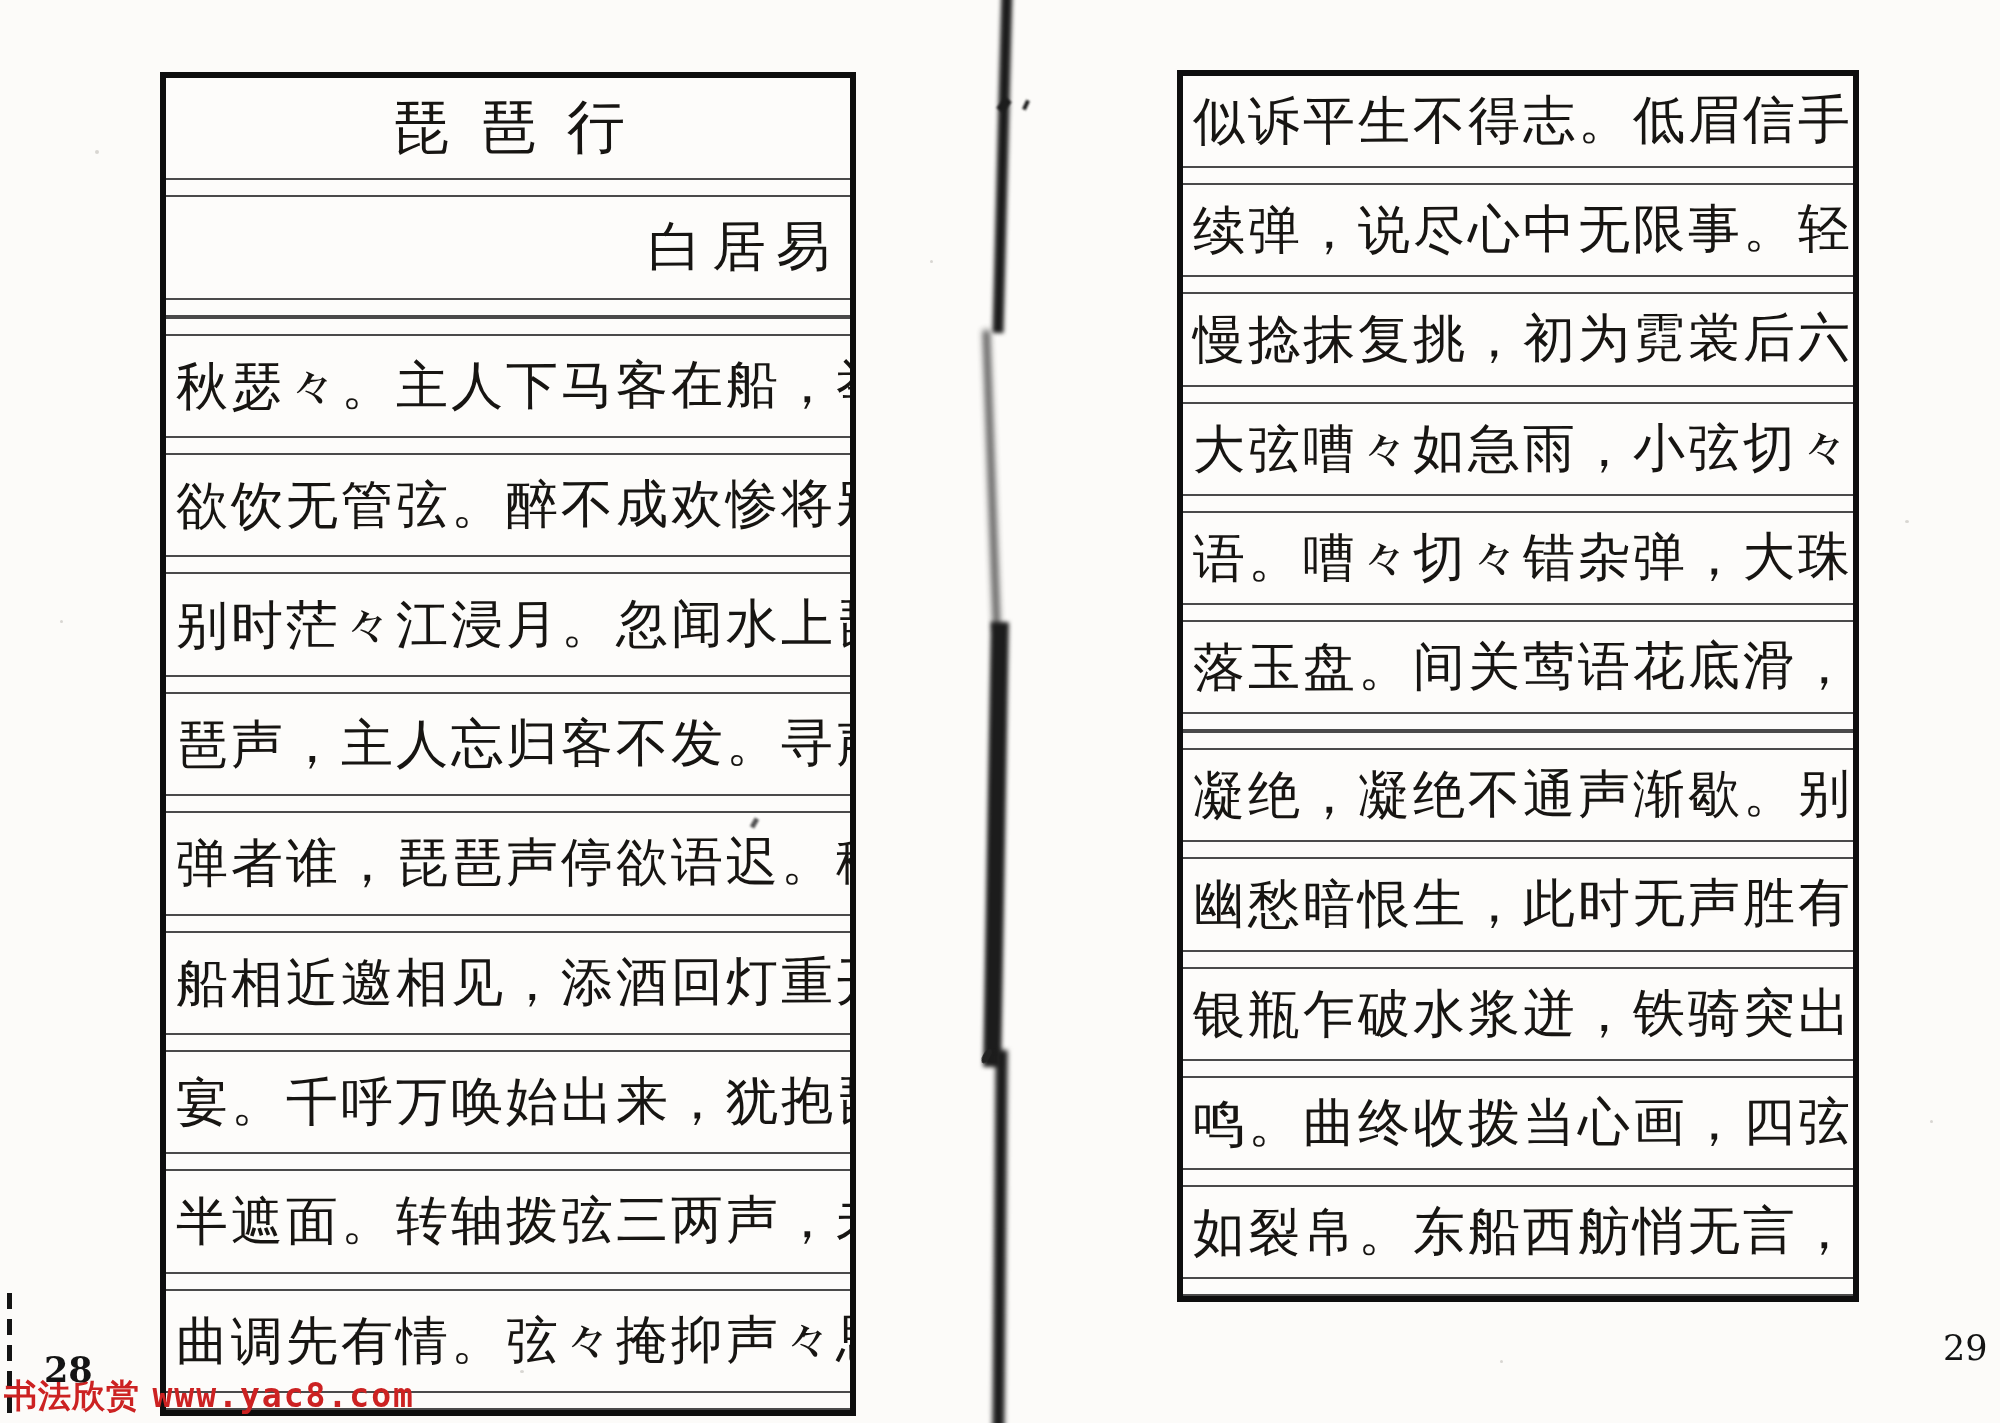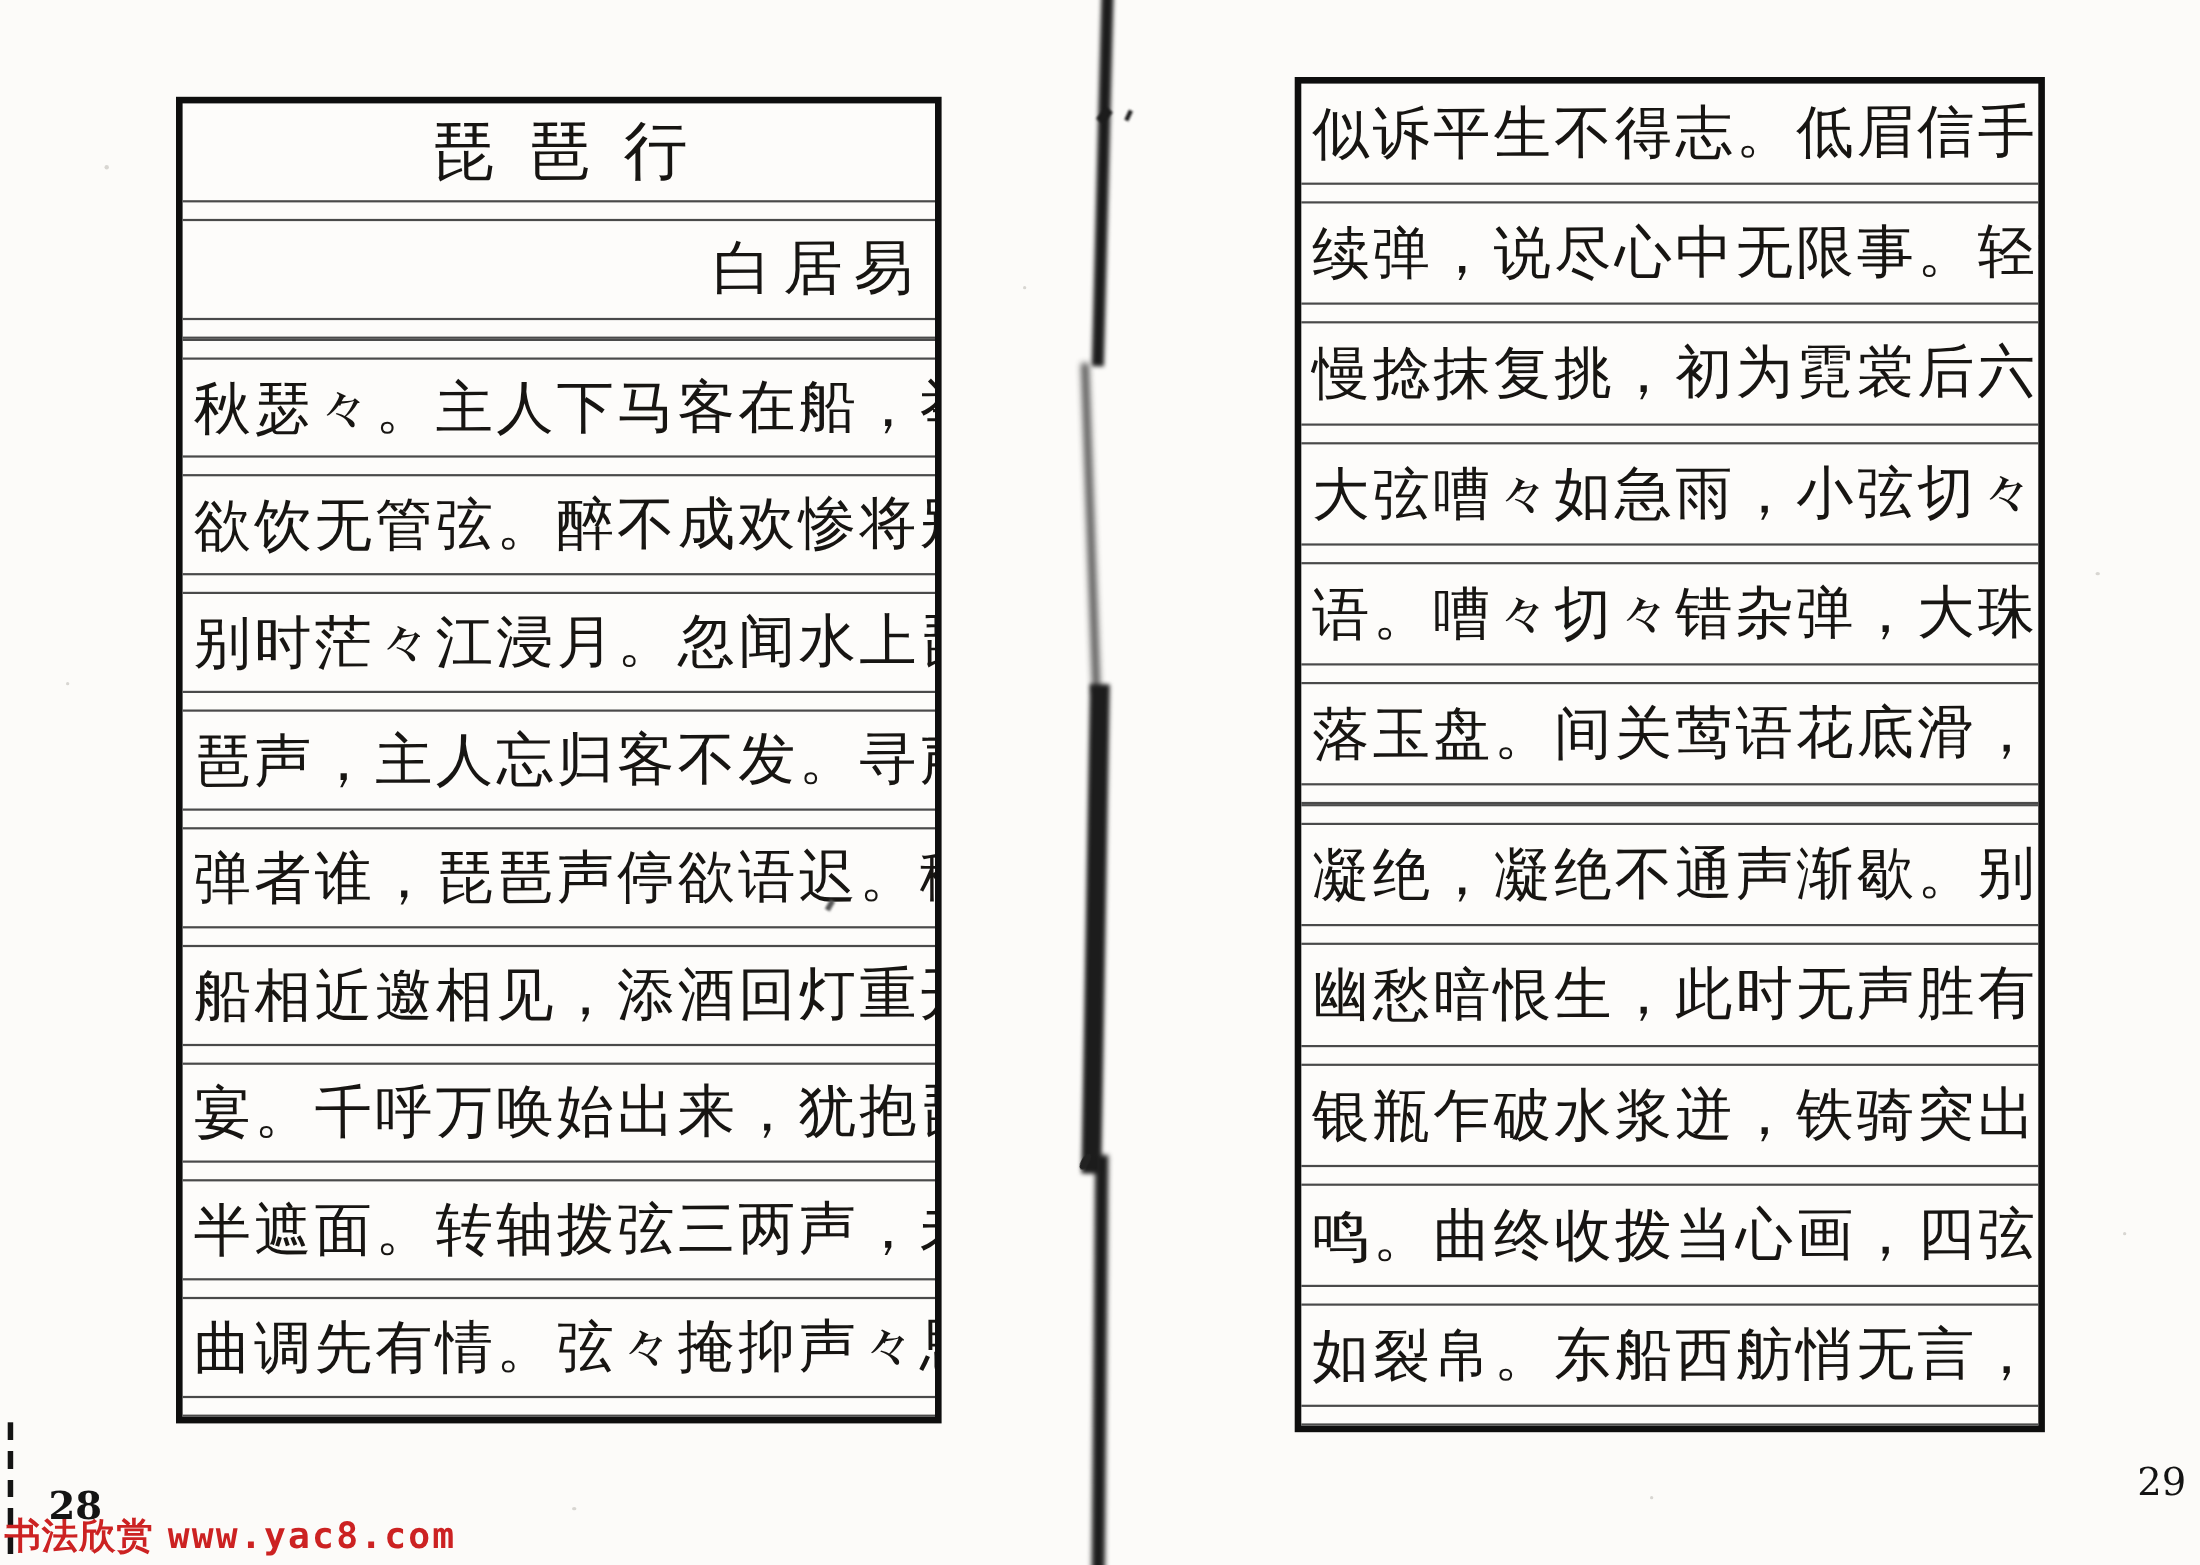--- a/index.html
+++ b/index.html
@@ -13,21 +13,21 @@
   .stage{position:absolute;inset:0;}
 
   
   .page{
     position:absolute;
     background:#fdfcfa;
     border:6px solid #0e0e0e;
     box-sizing:border-box;
     display:flex;flex-direction:column;
   }
-  .page-left{left:160px;top:88px;width:696px;height:1206px;}
+  .page-left{left:160px;top:72px;width:696px;height:1344px;}
   .page-right{left:1177px;top:70px;width:682px;height:1232px;}
 
   
   .trow{
     flex:1 1 0;
     display:flex;align-items:center;
     padding:0 10px;
     box-sizing:border-box;
     overflow:hidden;
     white-space:nowrap;

